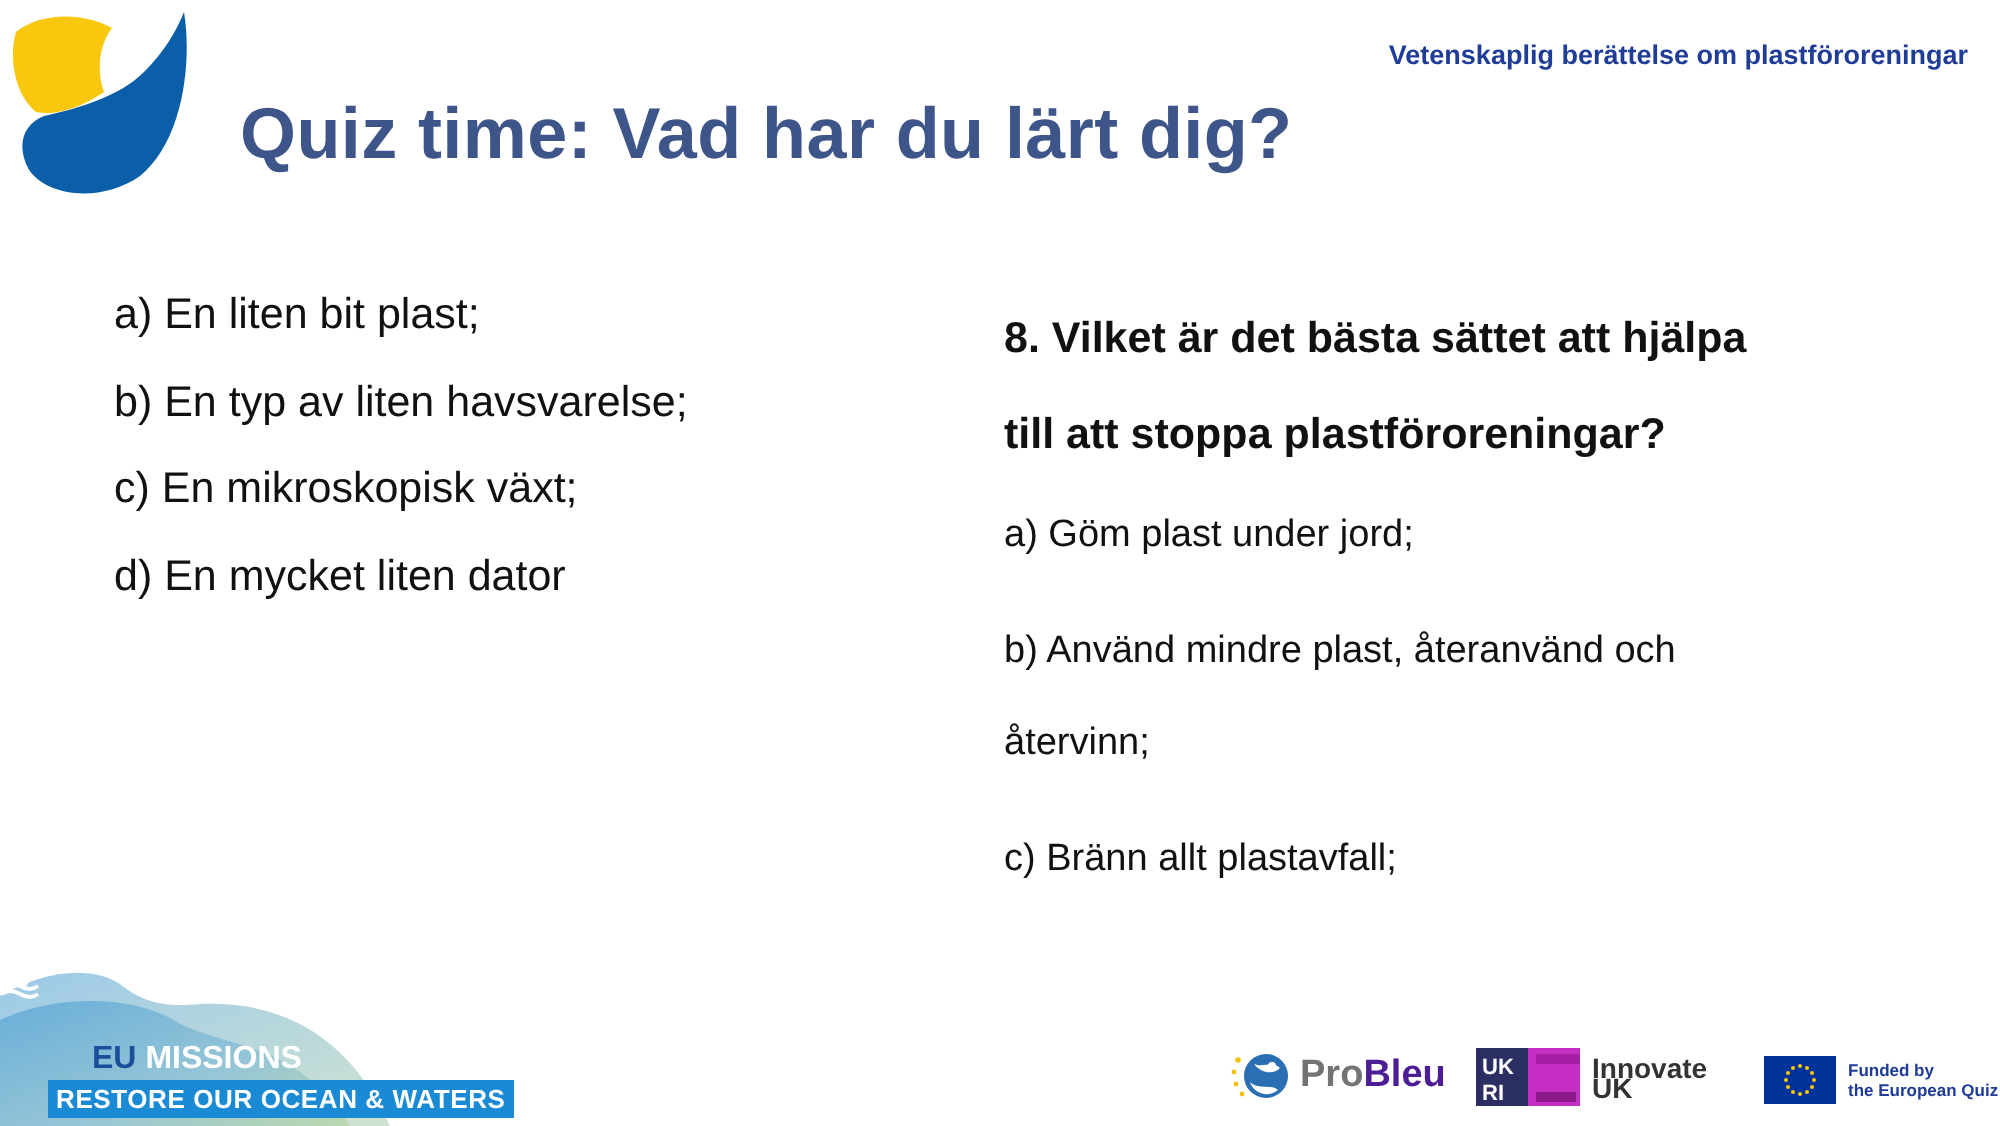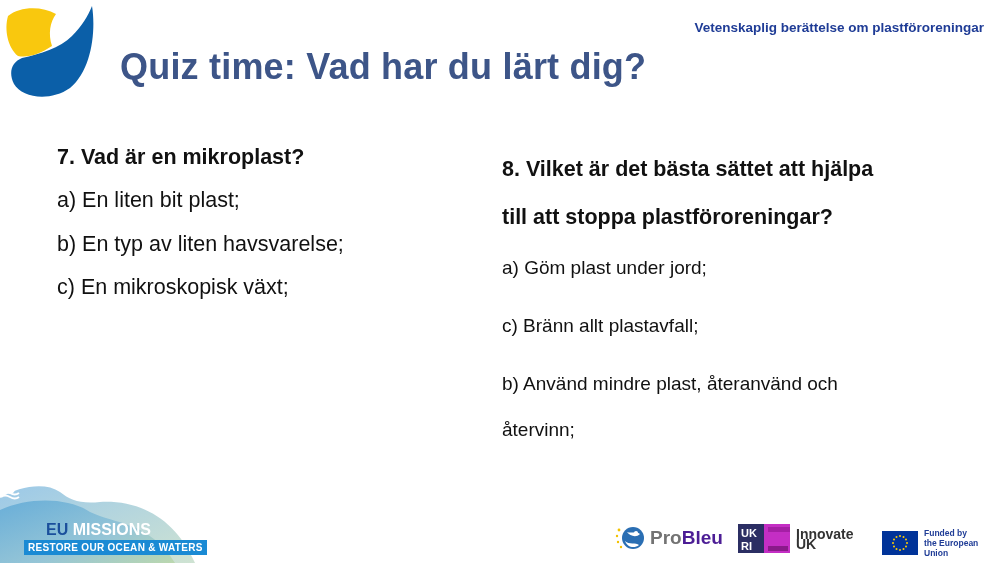--- a/index.html
+++ b/index.html
@@ -32,21 +32,21 @@
 
     .eu-missions { position: absolute; left: 0; bottom: 0; width: 200px; height: 85px; }
     .eu-missions svg { position: absolute; left: 0; top: 0; }
     .eu-missions-title {
       position: absolute; left: 46px; top: 43px; font-weight: bold; font-size: 16px; color: #ffffff;
     }
     .eu-missions-title .eu { color: #1a4f9c; }
     .eu-missions-drop { position: absolute; left: 24px; top: 38px; }
     .eu-missions-sub {
       position: absolute; left: 24px; top: 62px; background: #1a8ad4; color: #ffffff;
-      font-weight: bold; font-size: 10px; padding: 2px 4px; letter-spacing: 0.3px; white-space: nowrap;
+      font-weight: bold; font-size: 13px; padding: 2px 4px; letter-spacing: 0.3px; white-space: nowrap;
     }
 
     .partner { position: absolute; display: flex; align-items: center; }
     .probleu { left: 614px; top: 524px; }
     .probleu-text { font-weight: bold; font-size: 19px; margin-left: 4px; }
     .probleu-text .pro { color: #737373; }
     .probleu-text .bleu { color: #4c1d95; }
 
     .innovate { left: 738px; top: 524px; }
     .ukri-box { width: 52px; height: 29px; position: relative; }
@@ -63,37 +63,37 @@
   <svg width="100" height="100" viewBox="0 0 100 100">
     <path d="M92 6 C 96 30, 92 70, 70 88 C 50 102, 22 98, 14 84 C 8 72, 12 62, 22 58 C 40 54, 60 48, 72 36 C 82 26, 88 16, 92 6 Z" fill="#0b5fa8"></path>
     <path d="M8 16 C 20 6, 42 6, 56 14 C 50 22, 48 34, 52 46 C 40 54, 28 58, 18 56 C 8 48, 4 30, 8 16 Z" fill="#f9c80e"></path>
   </svg>
 </div>
 
 <div class="topic-label">Vetenskaplig berättelse om plastföroreningar</div>
 <h1 class="page-title">Quiz time: Vad har du lärt dig?</h1>
 
 <div class="question-col q7">
-  <div class="question-text">7. Vad är en mikroplast?</div>
   <div class="answer">a) En liten bit plast;</div>
   <div class="answer">b) En typ av liten havsvarelse;</div>
   <div class="answer">c) En mikroskopisk växt;</div>
+  <div class="answer">d) En mycket liten dator</div>
 </div>
 
 <div class="question-col q8">
   <div class="question-text">
     <div>8. Vilket är det bästa sättet att hjälpa</div>
     <div>till att stoppa plastföroreningar?</div>
   </div>
   <div class="answer">a) Göm plast under jord;</div>
-  <div class="answer">c) Bränn allt plastavfall;</div>
   <div class="answer" style="margin-bottom:12px;">
     <div>b) Använd mindre plast, återanvänd och</div>
     <div>återvinn;</div>
   </div>
+  <div class="answer">c) Bränn allt plastavfall;</div>
 </div>
 
 <div class="eu-missions">
   <svg width="200" height="85" viewBox="0 0 200 85">
     <defs>
       <linearGradient id="g1" x1="0" y1="0" x2="1" y2="1">
         <stop offset="0" stop-color="#5fa9d6"></stop>
         <stop offset="0.6" stop-color="#8fc2d6"></stop>
         <stop offset="1" stop-color="#b9d6a8"></stop>
       </linearGradient>
@@ -163,15 +163,15 @@
         <circle cx="14.5" cy="18" r="1"></circle>
         <circle cx="12" cy="15.5" r="1"></circle>
         <circle cx="11" cy="12" r="1"></circle>
         <circle cx="12" cy="8.5" r="1"></circle>
         <circle cx="14.5" cy="6" r="1"></circle>
       </g>
     </svg>
   </div>
   <div class="eu-funded-text">
     <div>Funded by</div>
-    <div>the European Union</div>
+    <div>the European Quiz</div>
   </div>
 </div>
 
 </body></html>

